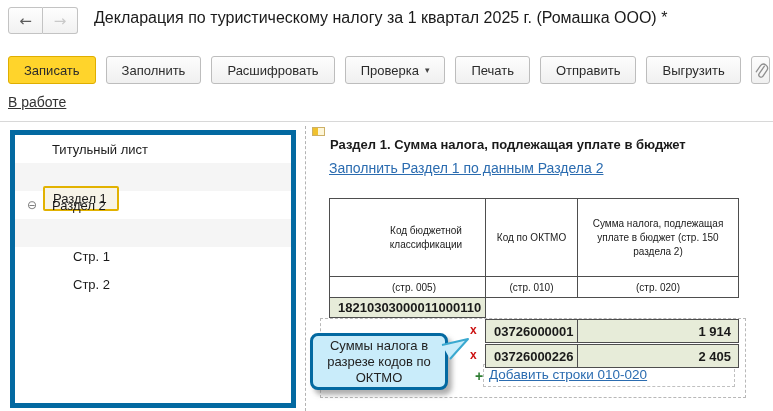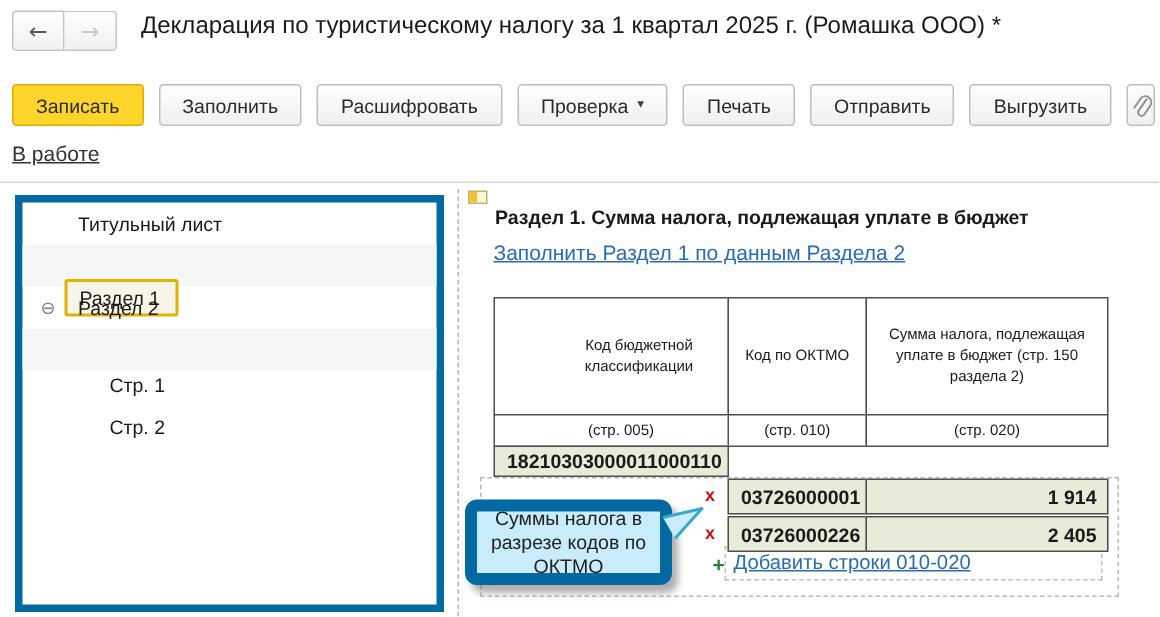--- a/index.html
+++ b/index.html
@@ -67,21 +67,21 @@
   .del-x { position:absolute; width:12px; font-size:12px; font-weight:bold; color:#cc1111; cursor:pointer; line-height:12px; }
   .add-plus { position:absolute; left:475px; top:369px; font-size:14px; font-weight:bold; color:#2e7d32; cursor:pointer; line-height:14px; }
   .add-link { position:absolute; left:489px; top:367px; font-size:13.5px; }
 
   .dashed-outer { position:absolute; left:320px; top:318px; width:426px; height:80px; border:1px dashed #b8b8b8; }
   .dashed-inner { position:absolute; left:483px; top:364px; width:252px; height:23px; border:1px dashed #c0c0c0; }
 
   
   .bubble {
     position:absolute; left:310px; top:333px; width:138px; height:57px; z-index:5;
-    background:#c9ecfa; border:8px solid #0369a1; border-radius:8px;
+    background:#c9ecfa; border:3px solid #0369a1; border-radius:8px;
     box-shadow:4px 5px 5px rgba(110,110,110,0.55);
     display:flex; align-items:center; justify-content:center; text-align:center;
     font-size:13px; line-height:16px; color:#222; padding:2px 6px;
   }
   .bubble-tail { position:absolute; left:441px; top:334px; z-index:6; }
 </style>
 </head>
 <body>
 
 <div class="app">

